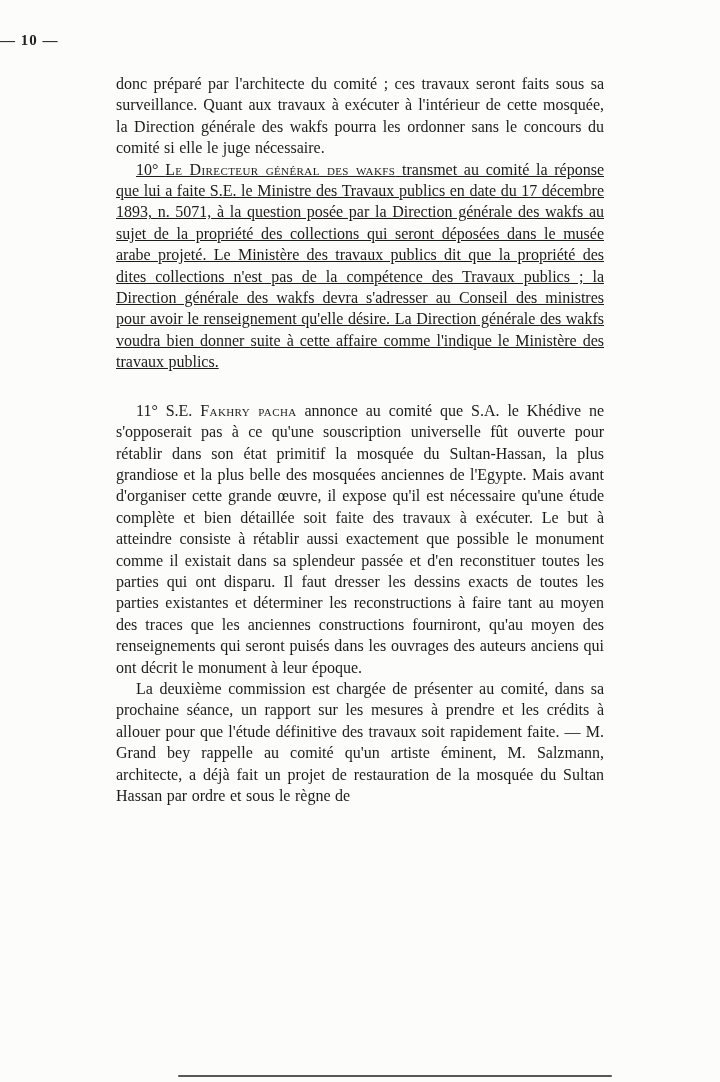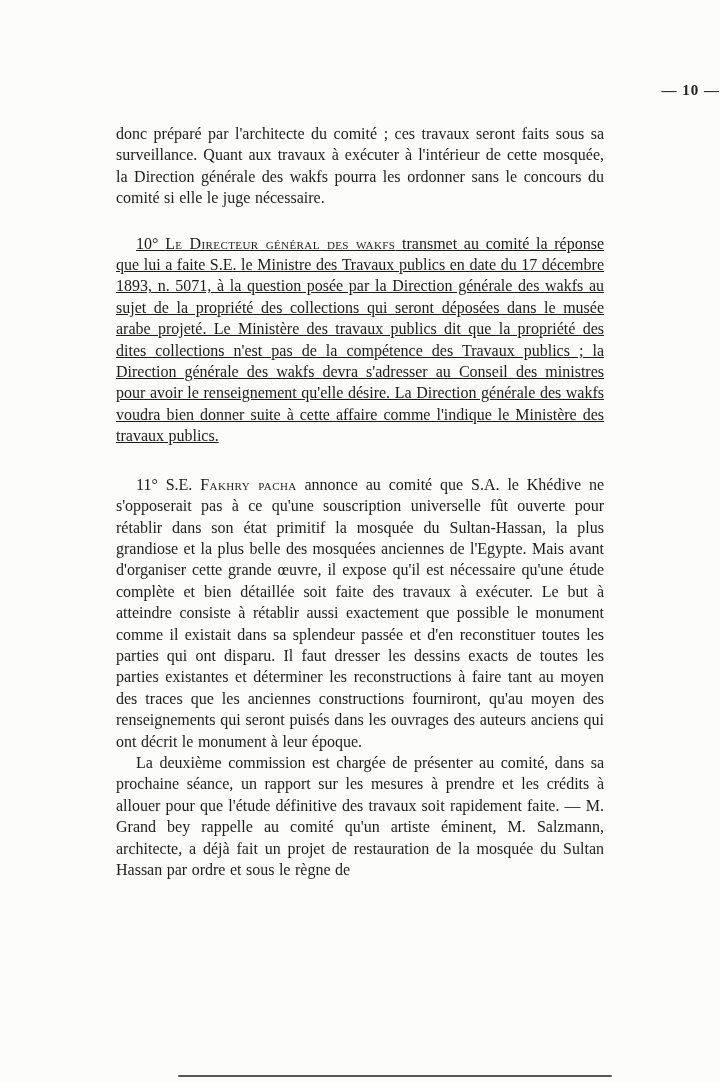--- a/index.html
+++ b/index.html
@@ -10,40 +10,40 @@
   .page {
     position: relative;
     width: 720px;
     height: 1082px;
     background: #fcfcfa;
     overflow: hidden;
     font-family: "Liberation Serif", "DejaVu Serif", serif;
     color: #1d1c1a;
   }
   .page-number {
-    padding-top: 82px;
-    text-align: right;
+    padding-top: 32px;
+    text-align: left;
     font-size: 15px;
     font-weight: bold;
     letter-spacing: 1px;
     color: #232220;
   }
   .text-block {
     width: 488px;
     margin: 24px auto 0 auto;
   }
   .para {
     margin: 0;
     font-size: 16px;
     line-height: 21.4px;
     text-align: justify;
     word-spacing: 0.5px;
   }
   .para.indent { text-indent: 20px; }
-  .para.gap-sm  { margin-bottom: 24px; }
+  .para.gap-sm  { }
   .para.gap-md  { margin-bottom: 27px; text-decoration: underline; }
   .smallcaps {
     font-variant: small-caps;
     letter-spacing: 0.4px;
   }
   .artifact {
     position: absolute;
     left: 178px;
     bottom: 5px;
     width: 434px;

